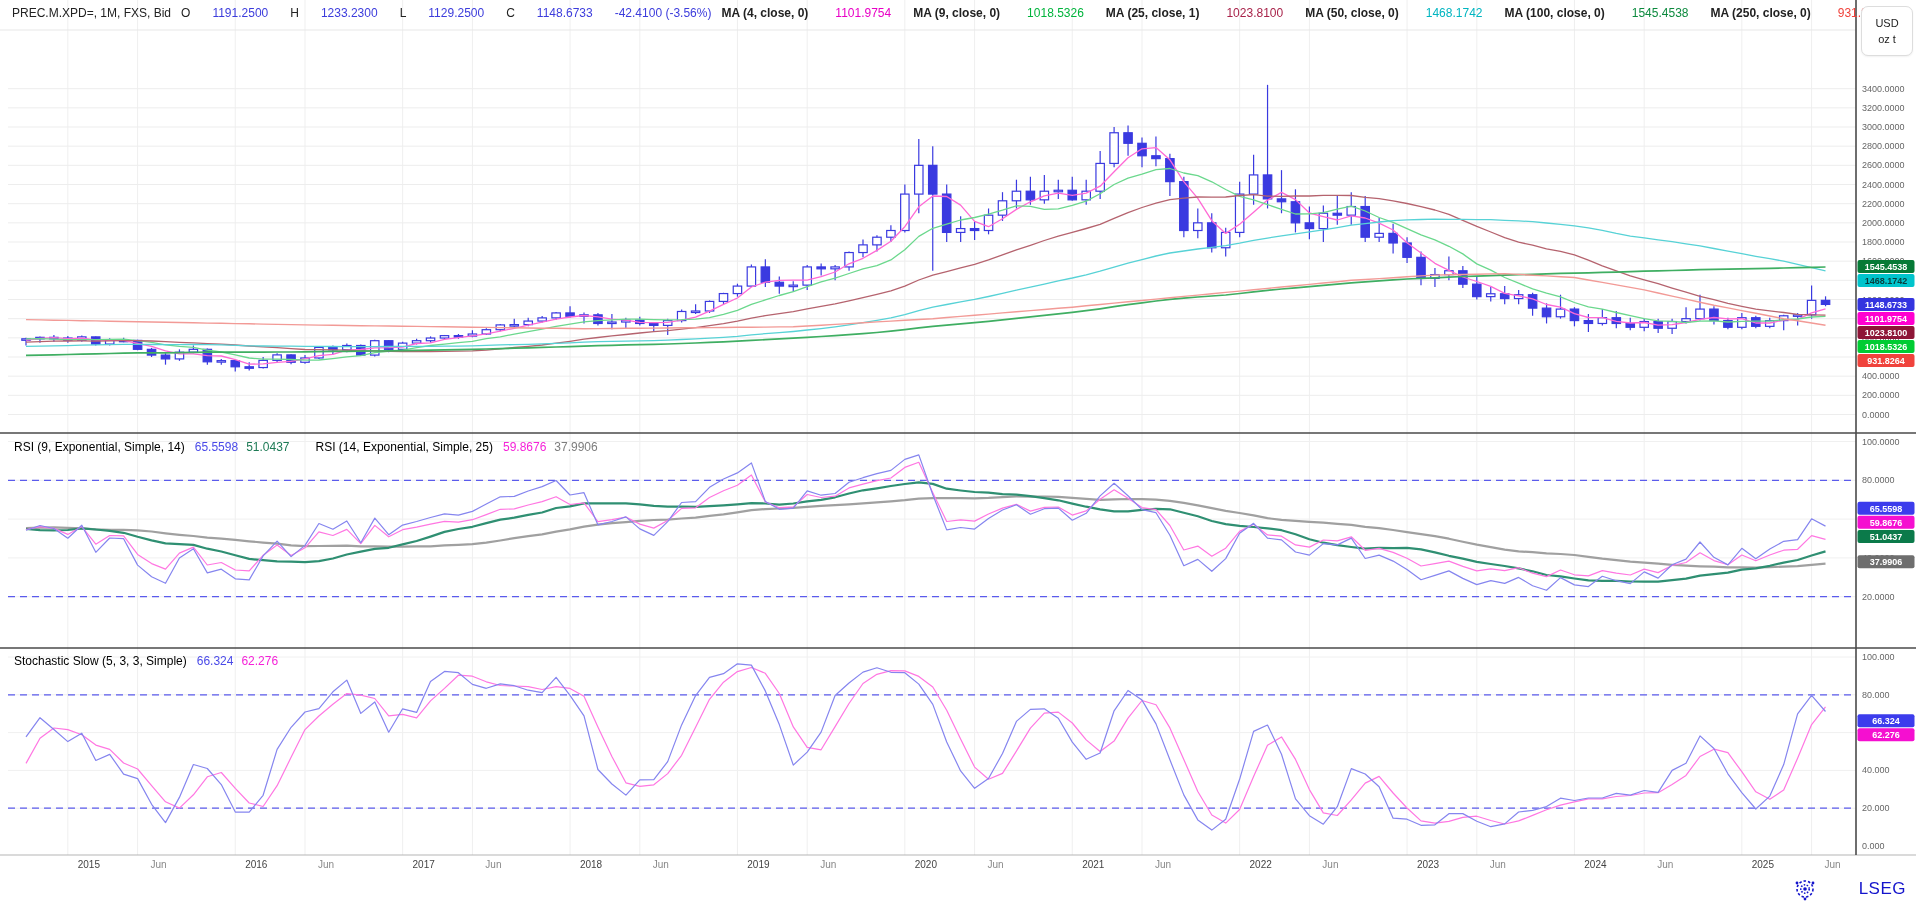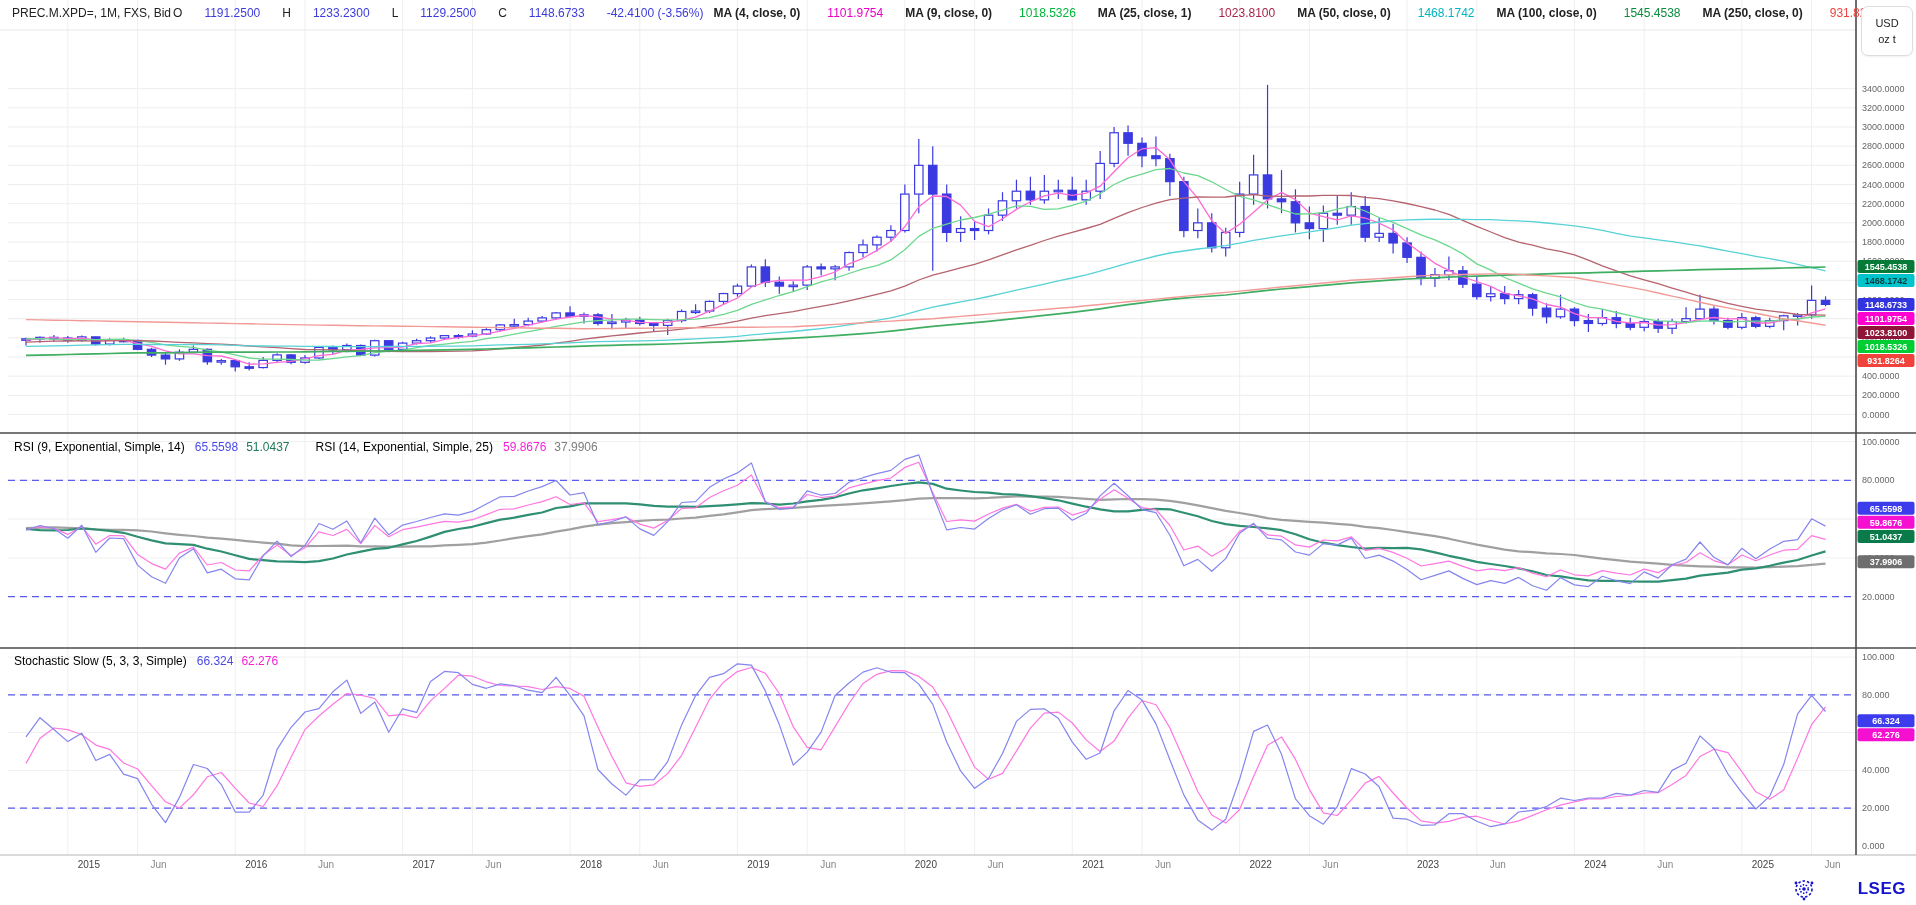--- a/index.html
+++ b/index.html
@@ -14,21 +14,21 @@
   .ma .k{color:#222;margin-right:5px;font-weight:bold;}
   .chg{color:#3c3cdc;margin-right:10px;}
   .sub-legend{position:absolute;left:14px;z-index:3;font-size:12px;display:flex;gap:8px;
        align-items:center;white-space:nowrap;}
   .sub-legend .lbl{color:#000000;margin-right:2px;}
   .unit-box{position:absolute;left:1861px;top:6px;width:50px;height:48px;z-index:3;
        border:1px solid #ddd;border-radius:7px;background:#fff;box-shadow:0 1px 2px rgba(0,0,0,.06);
        display:flex;flex-direction:column;align-items:center;justify-content:center;gap:4px;
        font-size:11px;color:#222;}
   .footer-brand{position:absolute;right:10px;bottom:4px;z-index:3;display:flex;align-items:center;gap:5px;}
-  .footer-brand .brand-text{font-size:17px;font-weight:bold;color:#1414cc;letter-spacing:.5px;padding-left:36px;}
+  .footer-brand .brand-text{font-size:17px;font-weight:normal;color:#1414cc;letter-spacing:.5px;padding-left:36px;}
 </style>
 </head>
 <body>
 
 <div id="app">
 
   <svg id="chart-svg" width="1916" height="905">
       <defs>
         <clipPath id="clip-p">
           <rect x="8" y="30" width="1847" height="403"></rect>
@@ -466,21 +466,21 @@
       </g>
       <g>
         <rect x="1857.5" y="714.14764" width="57" height="13" fill="#3c3cec" rx="2"></rect>
         <text x="1886" y="723.8476400000001" font-size="9" fill="#fff" text-anchor="middle" font-weight="bold" font-family="Liberation Sans, sans-serif">66.324</text>
         <rect x="1857.5" y="728.14764" width="57" height="13" fill="#f50fd0" rx="2"></rect>
         <text x="1886" y="737.8476400000001" font-size="9" fill="#fff" text-anchor="middle" font-weight="bold" font-family="Liberation Sans, sans-serif">62.276</text>
       </g>
     </svg>
 
   <div class="legend-bar">
-    <span class="grp" style="margin-right:2px;">PREC.M.XPD=, 1M, FXS, Bid</span>
+    <span class="grp" style="margin-right:10px;">PREC.M.XPD=, 1M, FXS, Bid</span>
     <span class="grp">
         <span class="k">O</span>
         <span class="v">1191.2500</span>
       </span>
     <span class="grp">
         <span class="k">H</span>
         <span class="v">1233.2300</span>
       </span>
     <span class="grp">
         <span class="k">L</span>

